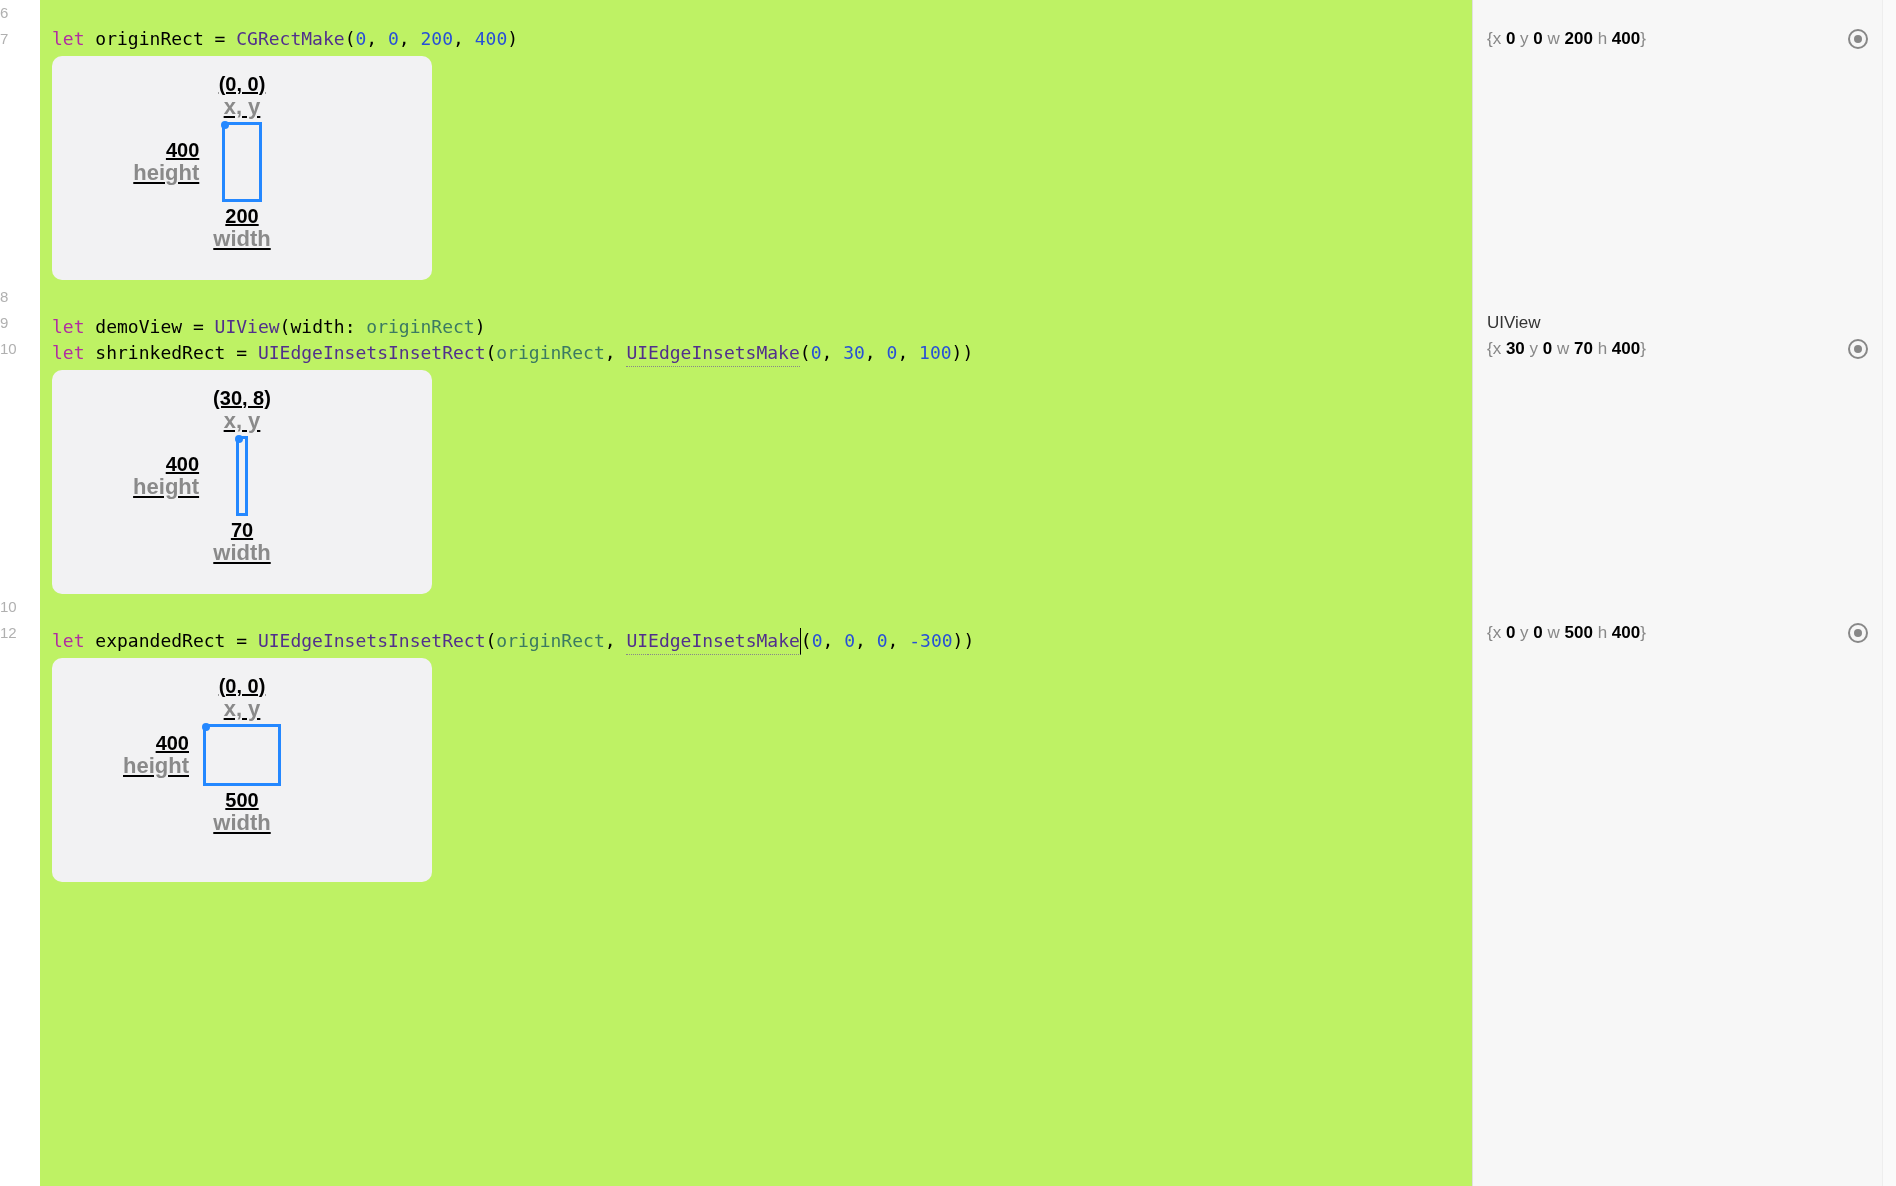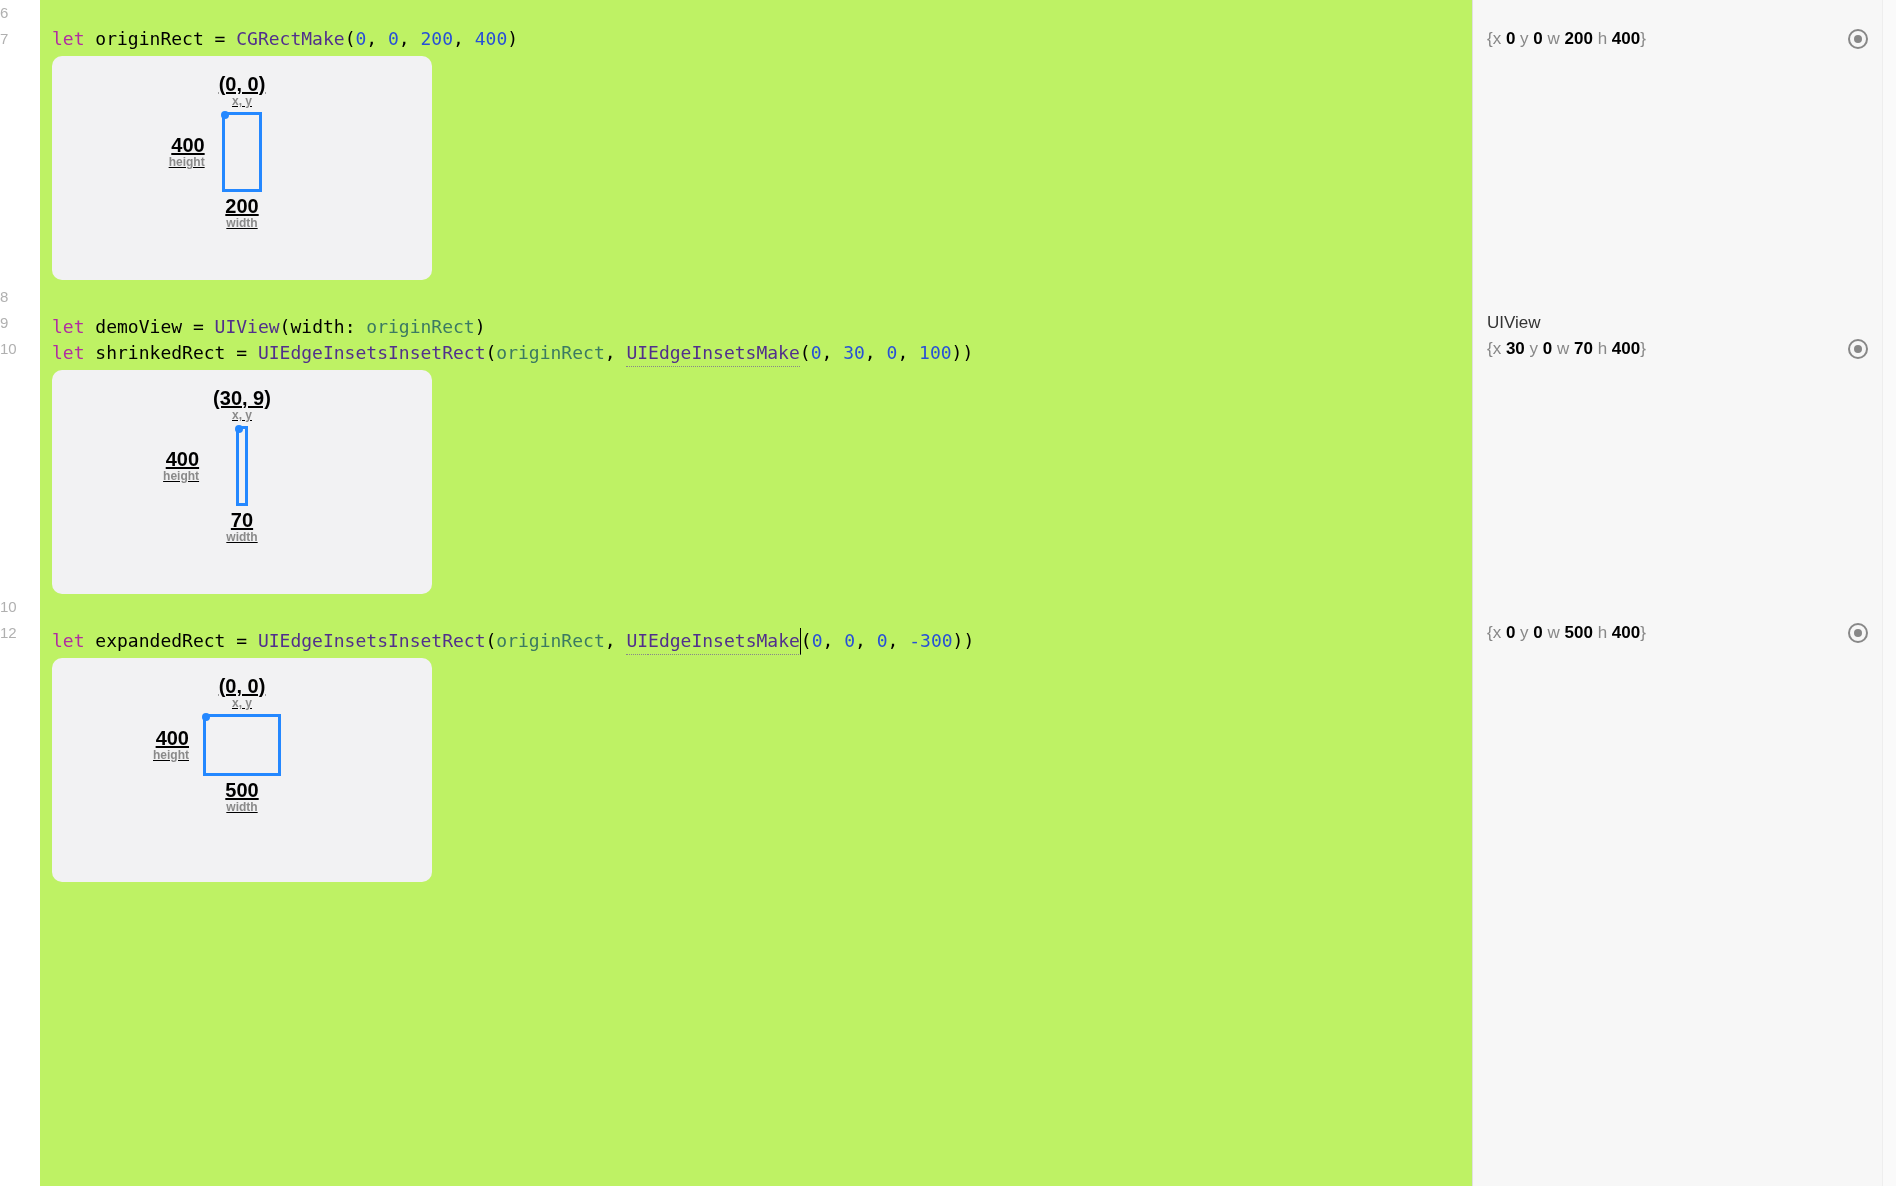--- a/index.html
+++ b/index.html
@@ -103,21 +103,21 @@
     align-items: center;
     justify-items: center;
     row-gap: 4px;
     text-decoration: underline;
   }
   .dg-origin { grid-column: 2; grid-row: 1; text-align: center; }
   .dg-height { grid-column: 1; grid-row: 2; text-align: right; justify-self: end; padding-right: 14px; }
   .dg-rect   { grid-column: 2; grid-row: 2; position: relative; }
   .dg-width  { grid-column: 2; grid-row: 3; text-align: center; }
   .dg-val { font-weight: 800; color: #000; font-size: 20px; line-height: 1.05; }
-  .dg-sub { color: #8a8a8a; font-weight: 700; font-size: 12px; line-height: 1.05; }
+  .dg-sub { color: #8a8a8a; font-weight: 700; font-size: 22px; line-height: 1.05; }
   .rect-box {
     border: 3px solid #2488ff;
     position: relative;
   }
   .rect-dot {
     position: absolute;
     width: 8px; height: 8px;
     background: #2488ff;
     border-radius: 50%;
     left: -4px; top: -4px;
@@ -188,21 +188,21 @@
     <span class="tok-kw">let</span><span> </span><span>demoView</span><span> = </span><span class="tok-func">UIView</span><span class="tok-punc">(</span><span>width:</span><span> </span><span class="tok-arg">originRect</span><span class="tok-punc">)</span>
   </div>
 
   <div class="row code-line">
     <span class="tok-kw">let</span><span> </span><span>shrinkedRect</span><span> = </span><span class="tok-func">UIEdgeInsetsInsetRect</span><span class="tok-punc">(</span><span class="tok-arg">originRect</span><span>, </span><span class="tok-func dotted">UIEdgeInsetsMake</span><span class="tok-punc">(</span><span class="tok-num">0</span><span>, </span><span class="tok-num">30</span><span>, </span><span class="tok-num">0</span><span>, </span><span class="tok-num">100</span><span class="tok-punc">)</span><span class="tok-punc">)</span>
   </div>
 
   <div class="diagram" style="height:224px">
     <div class="dg-grid">
       <div class="dg-origin">
-        <div class="dg-val">(30, 9)</div>
+        <div class="dg-val">(30, 8)</div>
         <div class="dg-sub">x, y</div>
       </div>
       <div class="dg-height">
         <div class="dg-val">400</div>
         <div class="dg-sub">height</div>
       </div>
       <div class="dg-rect">
         <div class="rect-box" style="width:12px;height:80px;">
             <div class="rect-dot"></div>
           </div>

